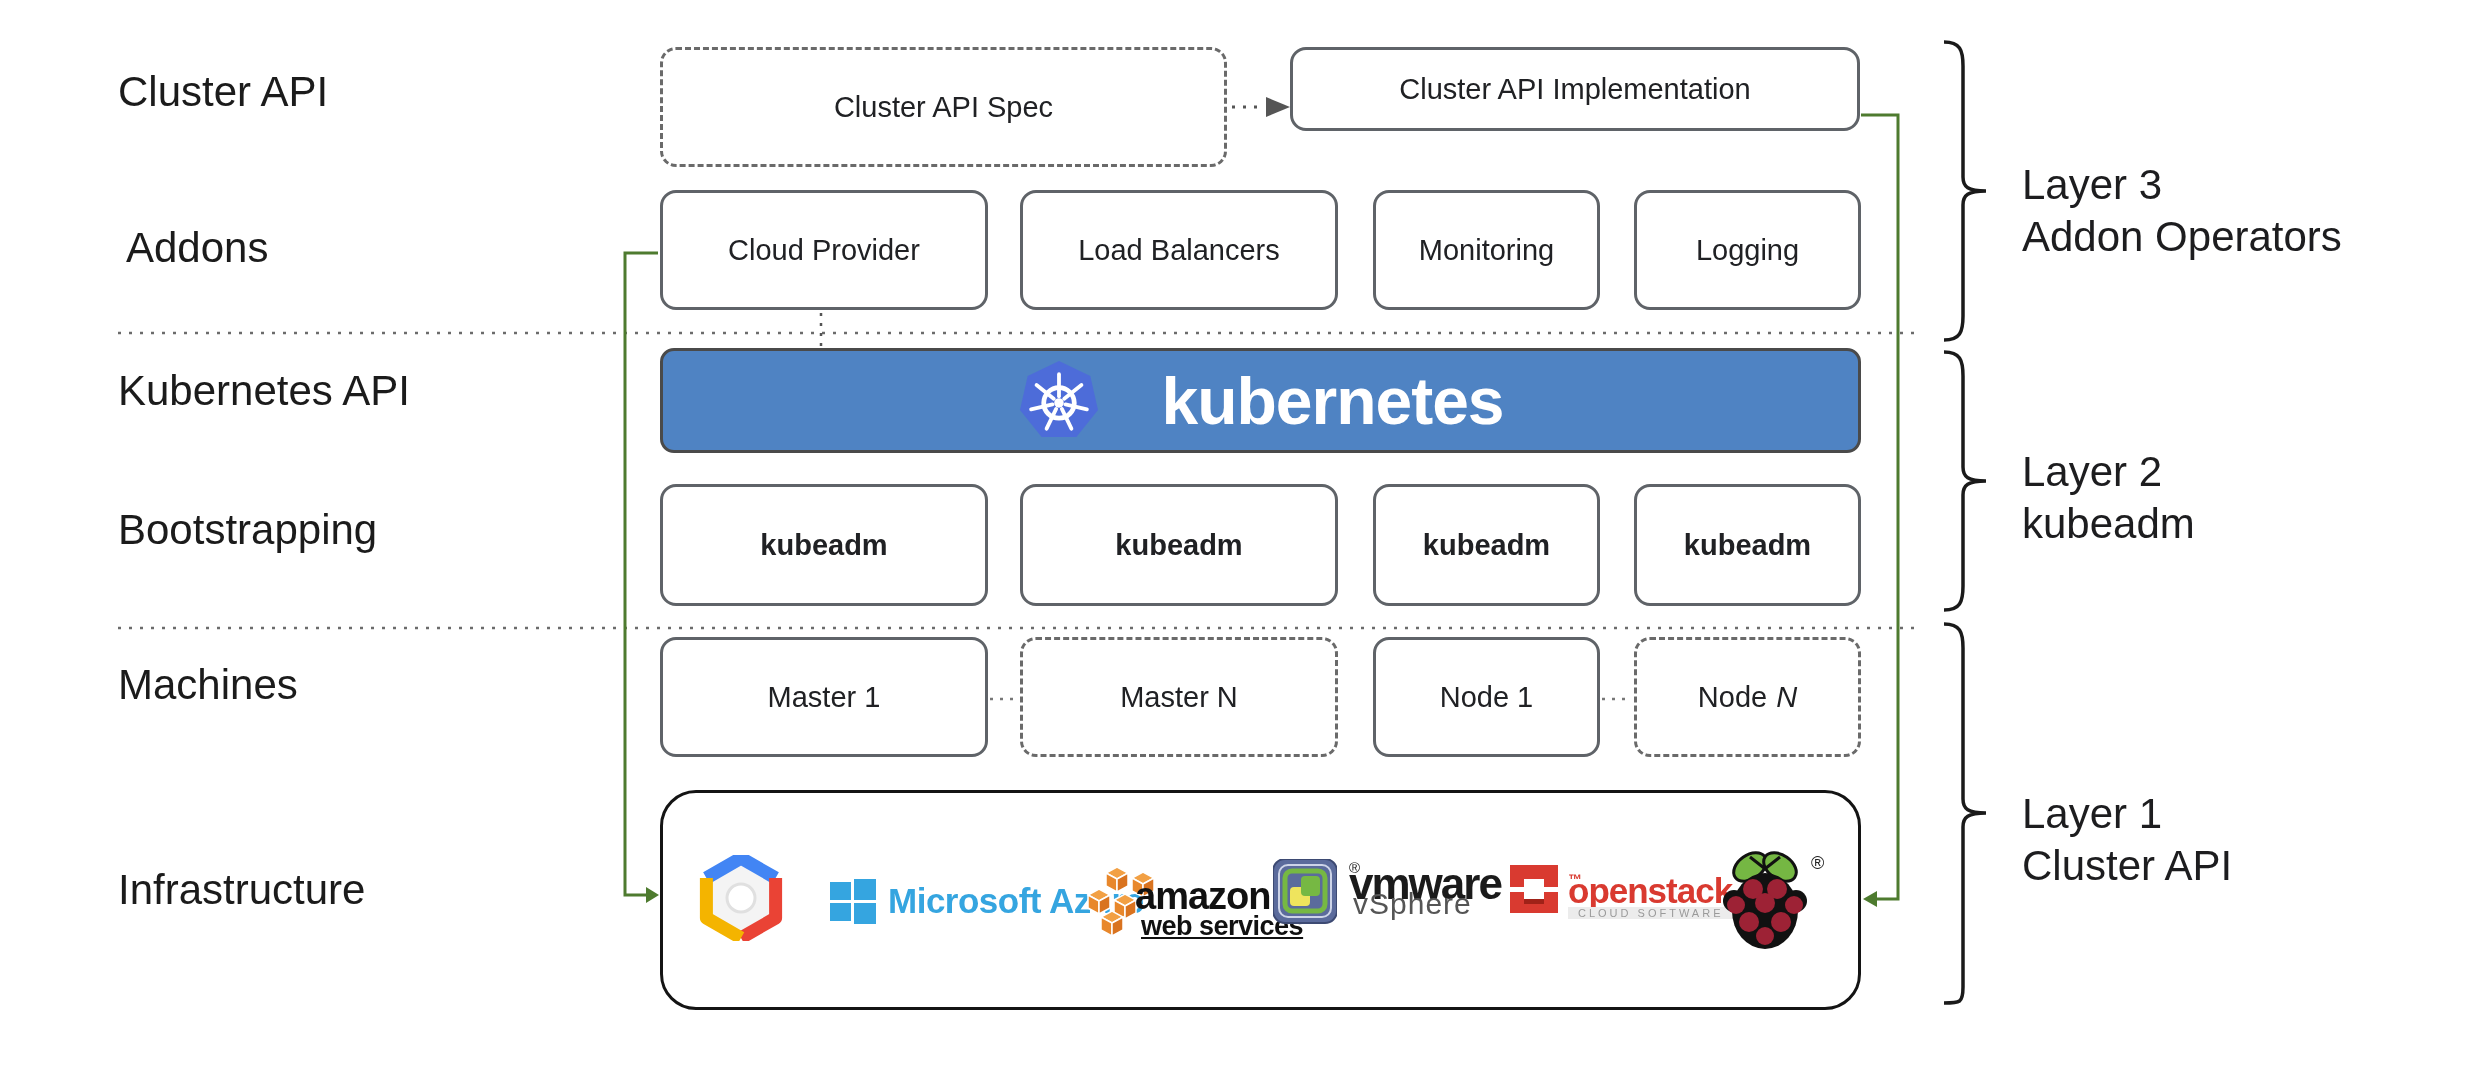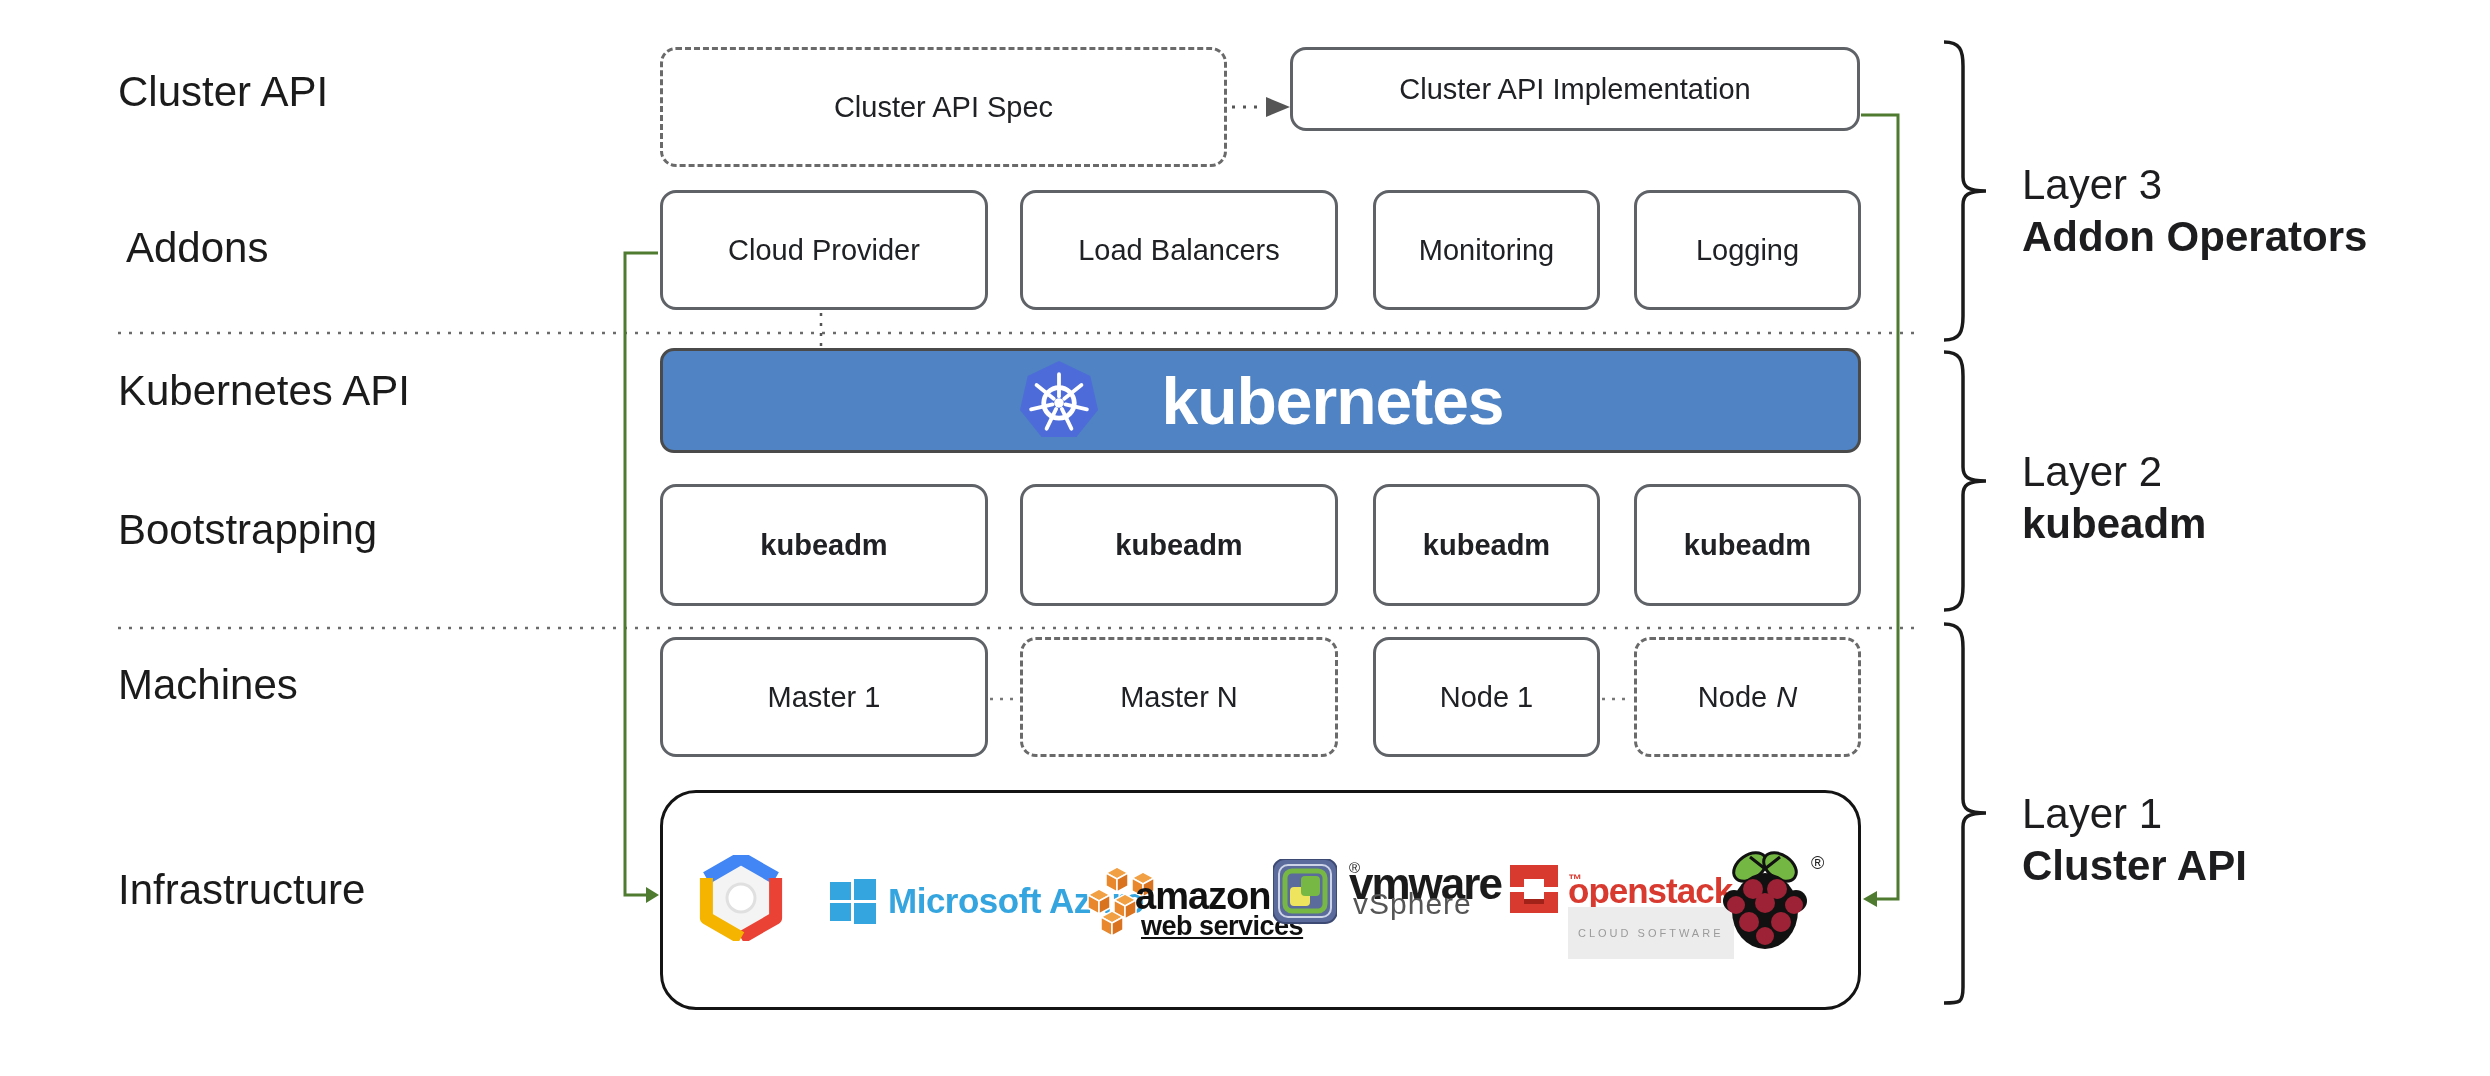--- a/index.html
+++ b/index.html
@@ -23,30 +23,30 @@
     background:var(--banner-blue);border:3px solid #4a4a4a;border-radius:14px;
     display:flex;align-items:center;justify-content:center;gap:20px;
   }
   .banner .word{font-size:66px;font-weight:bold;color:#fff;letter-spacing:-1px;margin-left:40px;}
   .infra{
     position:absolute;left:660px;top:790px;width:1201px;height:220px;box-sizing:border-box;
     background:#fff;border:3px solid #141414;border-radius:36px;
   }
   .infra *{position:absolute;}
   .layer-label{position:absolute;left:2022px;width:430px;line-height:52px;font-size:42px;}
-  .layer-label .sub{font-weight:bold;}
+  .layer-label .sub{font-weight:normal;}
   .azure-text{font-size:35px;font-weight:600;color:var(--azure-blue);letter-spacing:-0.5px;white-space:nowrap;}
   .aws-t1{font-size:38px;font-weight:800;color:#111;letter-spacing:-1px;}
   .aws-t2{font-size:27px;font-weight:700;color:#111;letter-spacing:-0.5px;text-decoration:underline;}
   .vm-t1{font-size:44px;font-weight:800;color:#1b1b1b;letter-spacing:-2px;white-space:nowrap;}
   .vm-reg{font-size:15px;vertical-align:super;font-weight:400;letter-spacing:0;}
   .vm-t2{font-size:30px;font-weight:300;color:#555;letter-spacing:1px;}
   .os-t1{font-size:35px;font-weight:700;color:var(--openstack-red);letter-spacing:-1px;white-space:nowrap;}
   .os-tm{font-size:14px;vertical-align:super;}
-  .os-t2{font-size:11px;color:#9a9a9a;letter-spacing:3px;background:#ececec;padding:20px 10px;white-space:nowrap;}
+  .os-t2{font-size:11px;color:#9a9a9a;letter-spacing:3px;background:#ececec;padding:0 10px;white-space:nowrap;}
   .rpi-reg{font-size:18px;color:#222;}
   svg.overlay{position:absolute;left:0;top:0;pointer-events:none;}
 </style>
 </head>
 <body>
 
 <div id="canvas">
 
   <div class="row-label" style="top:92px">Cluster API</div>
   <div class="row-label" style="top:248px;left:126px">Addons</div>

